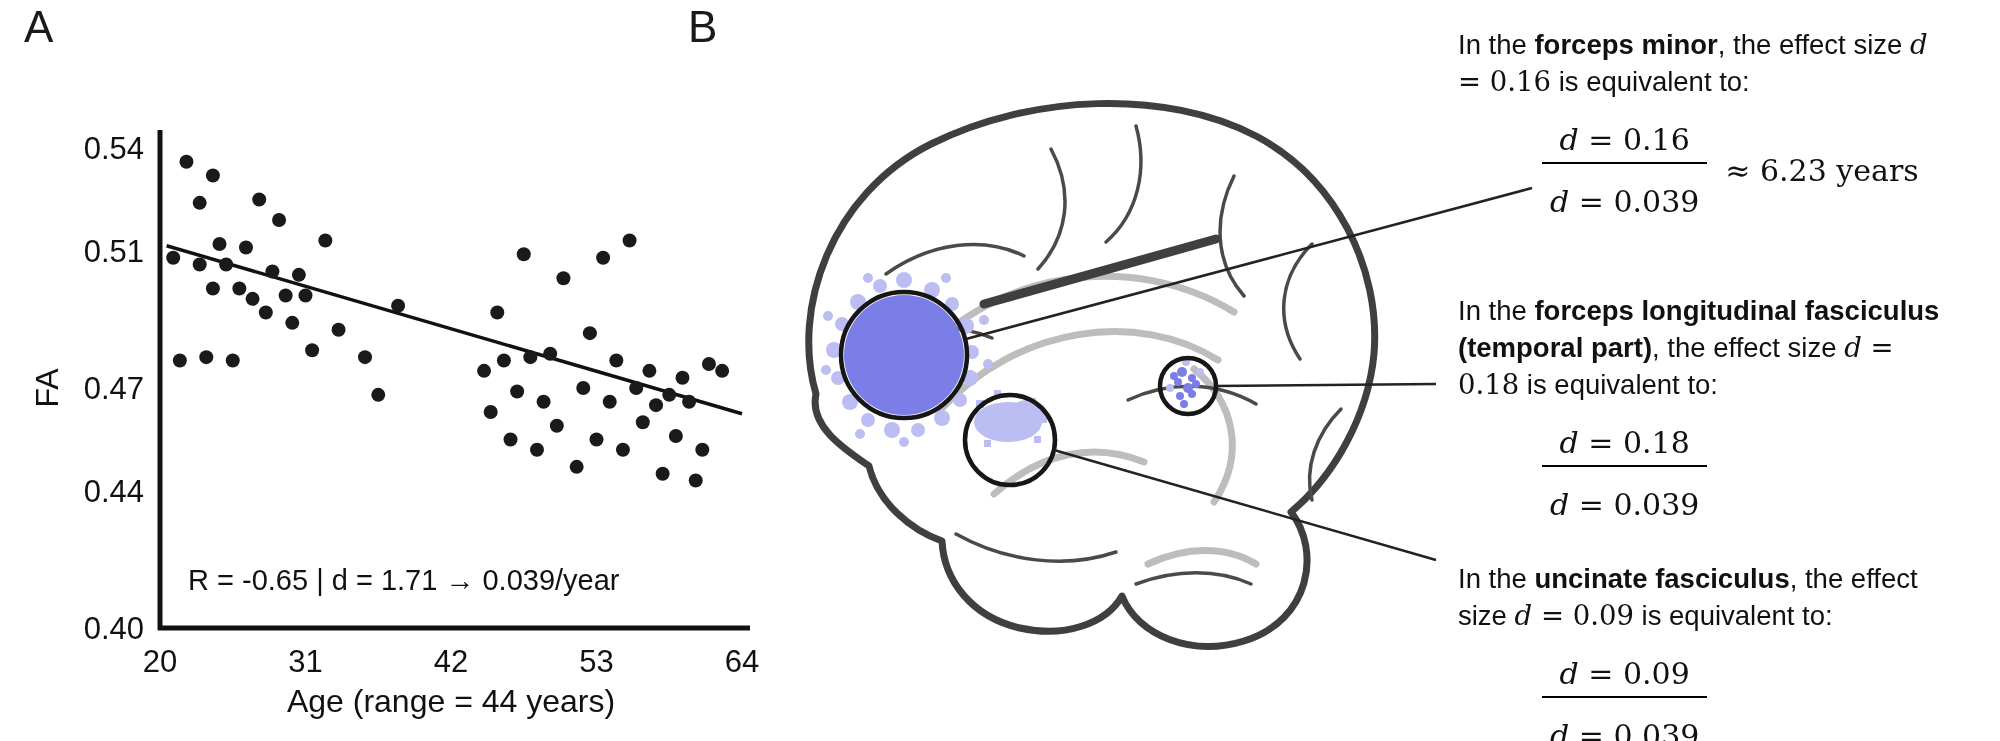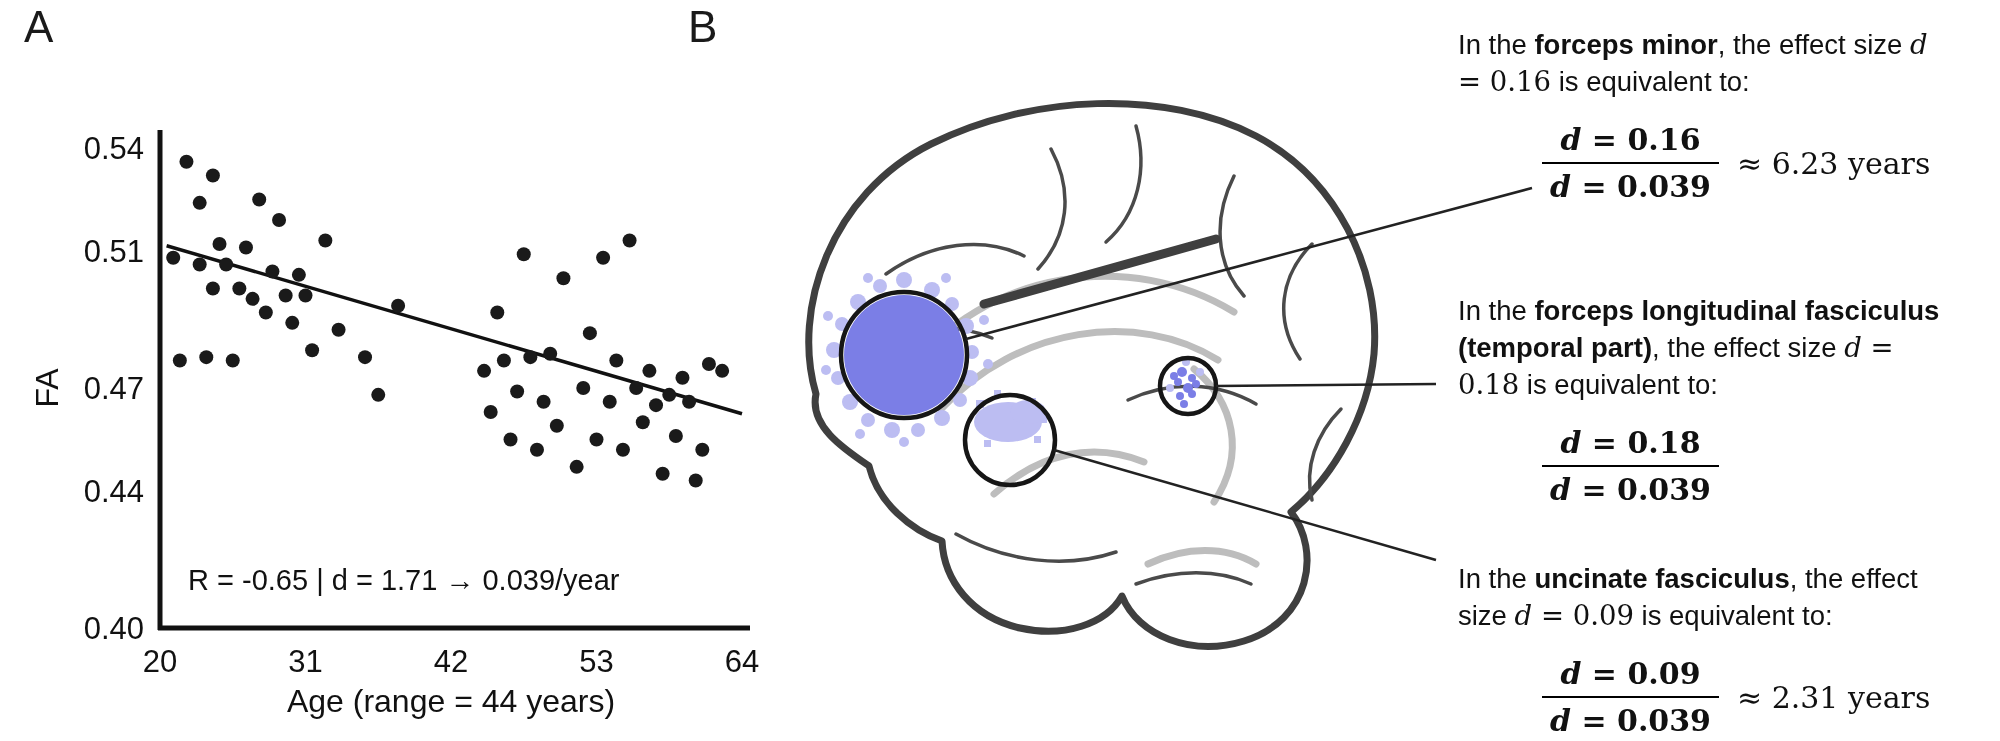--- a/index.html
+++ b/index.html
@@ -30,23 +30,23 @@
   
   .ann-block{position:absolute;left:1442px;width:530px;}
   #ann-0{top:10px;}
   #ann-1{top:276px;}
   #ann-2{top:544px;}
   .ann-text{margin:16px;font-size:27.5px;line-height:37px;color:#111;}
   .ann-text b{font-weight:700;}
   .math{font-family:"DejaVu Serif",serif;}
   .math i,.frac i{font-style:italic;font-family:"DejaVu Serif",serif;}
   .frac-row{display:flex;align-items:center;gap:18px;margin:22px 0 0 100px;}
-  .frac{display:inline-block;text-align:center;font-family:"DejaVu Serif",serif;font-size:30px;font-weight:bold;}
+  .frac{display:inline-block;text-align:center;font-family:"DejaVu Serif",serif;font-size:30px;}
   .frac .num{display:block;border-bottom:2.5px solid #000;padding:0 8px 5px;}
-  .frac .den{display:block;padding:5px 8px 0;}
+  .frac .den{display:block;padding:20px 8px 0;}
   .result{font-family:"DejaVu Serif",serif;font-size:30px;white-space:nowrap;}
 </style>
 </head>
 <body>
 
 <div class="fig">
 
   <div class="panel-label" id="label-a">A</div>
   <div class="panel-label" id="label-b">B</div>
 
@@ -251,17 +251,16 @@
     </div>
   </div>
 
   <div class="ann-block" id="ann-2">
     <p class="ann-text"><span>In the </span><b>uncinate fasciculus</b><span>, the effect size </span><span class="math"><i>d</i><span> = 0.09</span></span><span> is equivalent to:</span></p>
     <div class="frac-row">
       <span class="frac">
         <span class="num"><i>d</i><span> = 0.09</span></span>
         <span class="den"><i>d</i><span> = 0.039</span></span>
       </span>
-      <span class="result">≈ 2.31 years</span>
     </div>
   </div>
 
 </div>
 
 </body></html>

